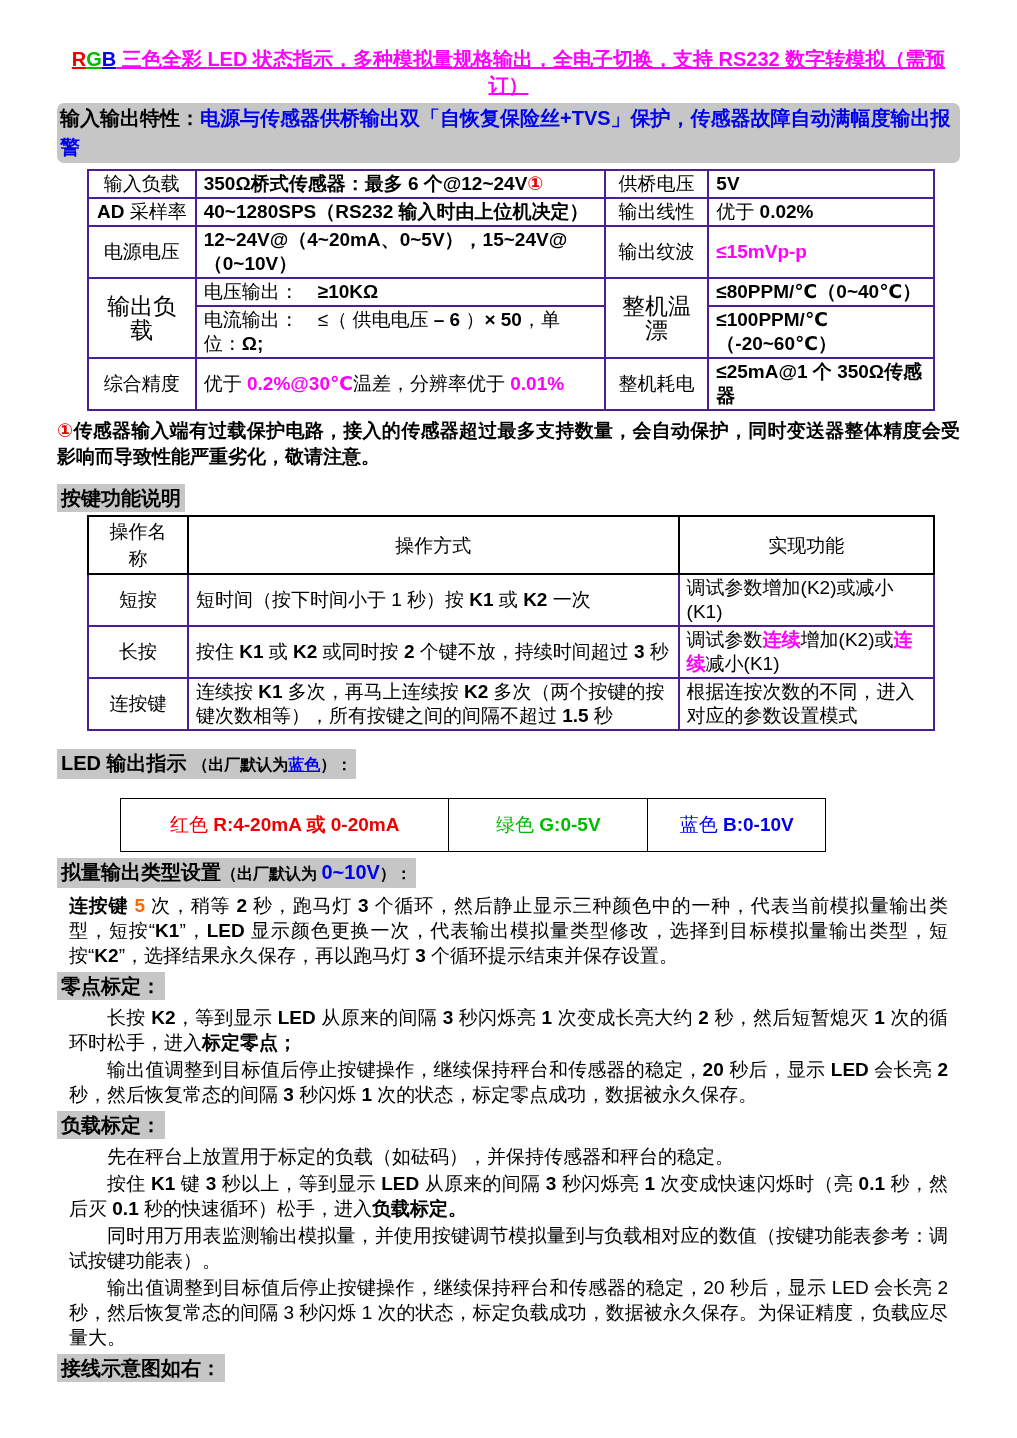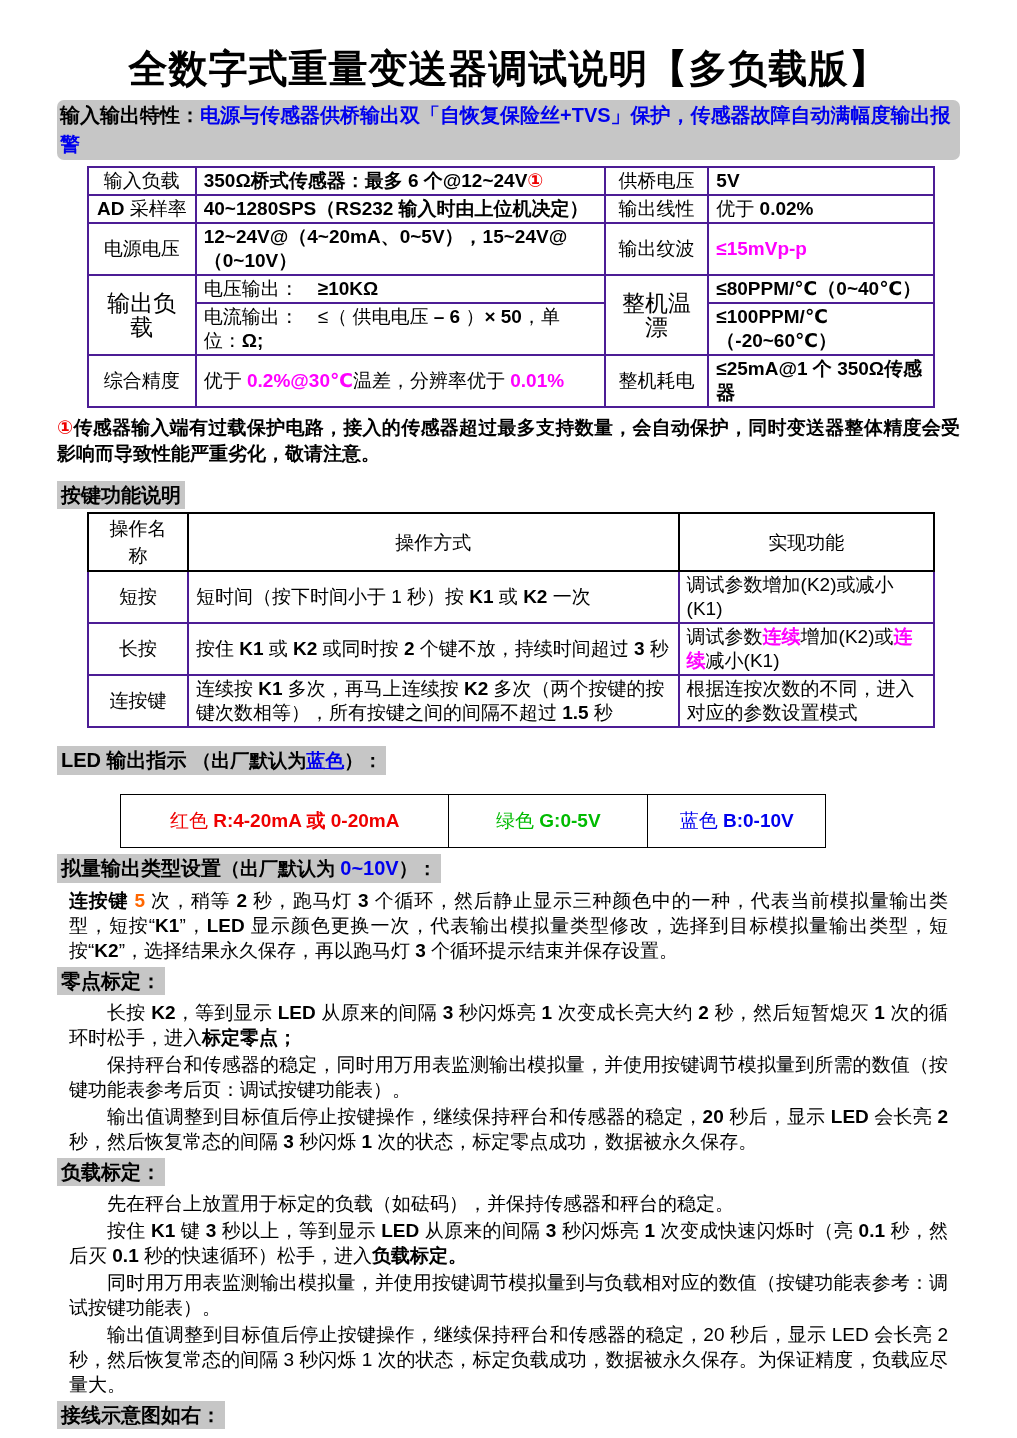--- a/index.html
+++ b/index.html
@@ -9,21 +9,21 @@
     font-family:"Liberation Sans","DejaVu Sans",sans-serif;
   }
   
   .s-b{font-weight:bold;}
   .s-m{color:#ff00ff;font-weight:bold;}
   .s-r{color:#ee0000;}
   .s-g{color:#00bb00;}
   .s-bl{color:#0000ee;}
   .s-o{color:#ff6600;}
   .s-u{text-decoration:underline;}
-  .s-sm{font-size:19px;}
+  .s-sm{font-size:16px;}
 
   .title{text-align:center;font-size:39px;font-weight:bold;letter-spacing:1px;margin:0 0 8px 0;line-height:46px;}
   .subtitle{text-align:center;font-size:20px;font-weight:bold;margin:0 0 5px 0;line-height:26px;}
   .feature-bar{background:#c6c6c6;font-size:20px;font-weight:bold;line-height:29px;padding:1px 3px;margin:0 0 6px 0;border-radius:7px;}
 
   table{border-collapse:collapse;}
   td{border:2px solid #4c1d95;font-size:19px;line-height:24px;padding:1px 7px;}
   .spec-table{width:848px;margin-left:30px;}
   .spec-table .lab{text-align:center;padding:1px 2px;}
   .spec-table .lab-big{text-align:center;font-size:23px;}
@@ -39,21 +39,21 @@
   .led-table td{border:1px solid #000;text-align:center;height:50px;font-size:19px;}
 
   .para{font-size:19px;line-height:25px;text-align:justify;margin:2px 12px;}
   .indent{text-indent:2em;}
 </style>
 </head>
 <body>
 
 <div class="page">
 
-  <div class="title">全数字式重量变送器调试说明【多负载版】</div>
+  <div class="subtitle"><span class="s-r s-u">R</span><span class="s-g s-u">G</span><span class="s-bl s-u">B</span><span class="s-m s-u"> 三色全彩 </span><span class="s-m s-u">LED</span><span class="s-m s-u"> 状态指示，多种模拟量规格输出，全电子切换，支持 </span><span class="s-m s-u">RS232</span><span class="s-m s-u"> 数字转模拟（需预订）</span></div>
   <div class="feature-bar"><span>输入输出特性：</span><span class="s-bl">电源与传感器供桥输出双「自恢复保险丝+TVS」保护，传感器故障自动满幅度输出报警</span></div>
 
   <table class="spec-table">
     <colgroup>
         <col style="width:108px">
         <col style="width:410px">
         <col style="width:104px">
         <col style="width:226px">
       </colgroup>
     <tbody>
@@ -143,21 +143,20 @@
       <td><span class="s-bl">蓝色 </span><span class="s-bl s-b">B:0-10V</span></td>
     </tr>
   </tbody>
     </table>
 
   <div class="h-gray"><span class="s-b">拟量输出类型设置</span><span class="s-sm s-b">（出厂默认为 </span><span class="s-bl s-b">0~10V</span><span class="s-sm s-b">）：</span></div>
   <div class="para"><span class="s-b">连按键 </span><span class="s-o s-b">5</span><span> 次，稍等 </span><span class="s-b">2</span><span> 秒，跑马灯 </span><span class="s-b">3</span><span> 个循环，然后静止显示三种颜色中的一种，代表当前模拟量输出类型，短按“</span><span class="s-b">K1</span><span>”，</span><span class="s-b">LED</span><span> 显示颜色更换一次，代表输出模拟量类型修改，选择到目标模拟量输出类型，短按“</span><span class="s-b">K2</span><span>”，选择结果永久保存，再以跑马灯 </span><span class="s-b">3</span><span> 个循环提示结束并保存设置。</span></div>
 
   <div class="h-gray">零点标定：</div>
   <div class="para indent"><span>长按 </span><span class="s-b">K2</span><span>，等到显示 </span><span class="s-b">LED</span><span> 从原来的间隔 </span><span class="s-b">3</span><span> 秒闪烁亮 </span><span class="s-b">1</span><span> 次变成长亮大约 </span><span class="s-b">2</span><span> 秒，然后短暂熄灭 </span><span class="s-b">1</span><span> 次的循环时松手，进入</span><span class="s-b">标定零点；</span></div>
-  <div class="para indent"><span>保持秤台和传感器的稳定，同时用万用表监测输出模拟量，并使用按键调节模拟量到所需的数值（按键功能表参考后页：调试按键功能表）。</span></div>
   <div class="para indent"><span>输出值调整到目标值后停止按键操作，继续保持秤台和传感器的稳定，</span><span class="s-b">20</span><span> 秒后，显示 </span><span class="s-b">LED</span><span> 会长亮 </span><span class="s-b">2</span><span> 秒，然后恢复常态的间隔 </span><span class="s-b">3</span><span> 秒闪烁 </span><span class="s-b">1</span><span> 次的状态，标定零点成功，数据被永久保存。</span></div>
 
   <div class="h-gray">负载标定：</div>
   <div class="para indent"><span>先在秤台上放置用于标定的负载（如砝码），并保持传感器和秤台的稳定。</span></div>
   <div class="para indent"><span>按住 </span><span class="s-b">K1</span><span> 键 </span><span class="s-b">3</span><span> 秒以上，等到显示 </span><span class="s-b">LED</span><span> 从原来的间隔 </span><span class="s-b">3</span><span> 秒闪烁亮 </span><span class="s-b">1</span><span> 次变成快速闪烁时（亮 </span><span class="s-b">0.1</span><span> 秒，然后灭 </span><span class="s-b">0.1</span><span> 秒的快速循环）松手，进入</span><span class="s-b">负载标定。</span></div>
   <div class="para indent"><span>同时用万用表监测输出模拟量，并使用按键调节模拟量到与负载相对应的数值（按键功能表参考：调试按键功能表）。</span></div>
   <div class="para indent"><span>输出值调整到目标值后停止按键操作，继续保持秤台和传感器的稳定，20 秒后，显示 LED 会长亮 2 秒，然后恢复常态的间隔 3 秒闪烁 1 次的状态，标定负载成功，数据被永久保存。为保证精度，负载应尽量大。</span></div>
 
   <div class="h-gray">接线示意图如右：</div>
 

